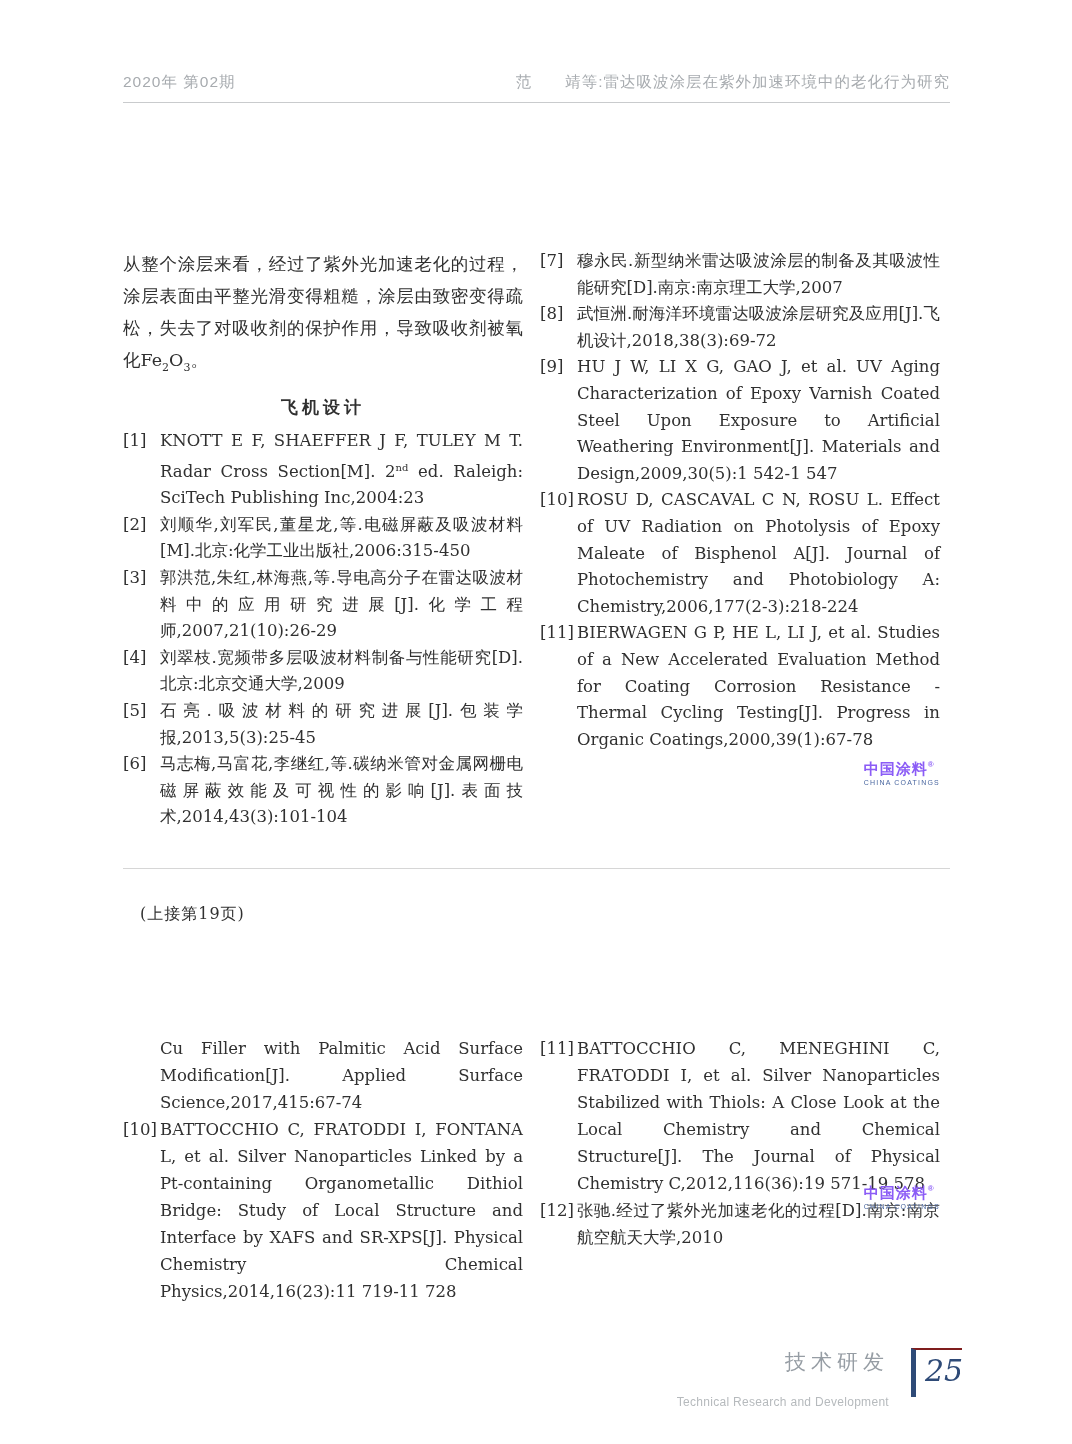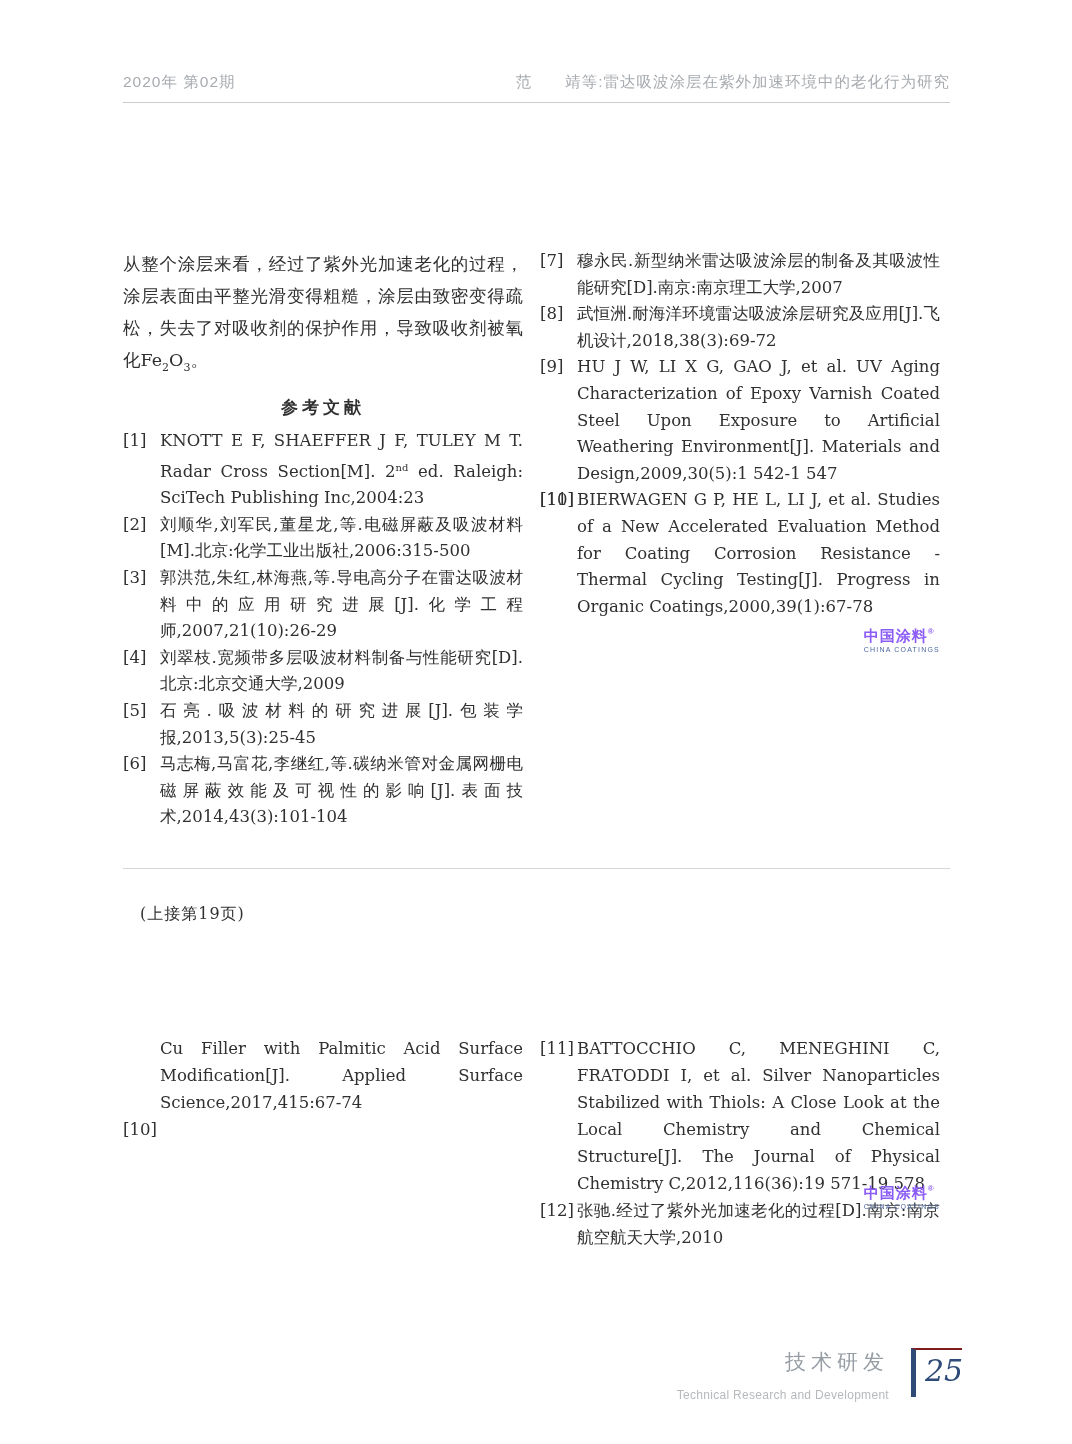--- a/index.html
+++ b/index.html
@@ -116,21 +116,21 @@
   }
   .footer-text { text-align: right; font-family: "Liberation Sans", sans-serif; }
   .footer-cn {
     font-size: 21px;
     color: #969da4;
     letter-spacing: 5px;
   }
   .footer-en {
     font-size: 12px;
     color: #b6babd;
-    margin-top: 12px;
+    margin-top: 19px;
     letter-spacing: 0.3px;
   }
   .page-num {
     position: relative;
     width: 46px;
     height: 47px;
     border-top: 2px solid #7f1d1d;
     border-left: 5px solid #2e4a77;
   }
   .page-num-value {
@@ -149,29 +149,29 @@
 
   <div class="header">
     <span>2020年 第02期</span>
     <span>范　　靖等:雷达吸波涂层在紫外加速环境中的老化行为研究</span>
   </div>
 
   <div class="columns s1">
     <div class="col">
       <p class="intro"><span>从整个涂层来看，经过了紫外光加速老化的过程，涂层表面由平整光滑变得粗糙，涂层由致密变得疏松，失去了对吸收剂的保护作用，导致吸收剂被氧化</span><span><span>Fe</span><sub>2</sub><span>O</span><sub>3</sub></span><span>。</span></p>
 
-      <h3 class="refs-heading">参考文献</h3>
+      <h3 class="refs-heading">飞机设计</h3>
 
       <div class="ref">
         <span class="ref-num">[1]</span>
         <span><span>KNOTT E F, SHAEFFER J F, TULEY M T. Radar Cross Section[M]. 2</span><sup>nd</sup><span> ed. Raleigh: SciTech Publishing Inc,2004:23</span></span>
       </div>
       <div class="ref">
         <span class="ref-num">[2]</span>
-        <span>刘顺华,刘军民,董星龙,等.电磁屏蔽及吸波材料[M].北京:化学工业出版社,2006:315-500</span>
+        <span>刘顺华,刘军民,董星龙,等.电磁屏蔽及吸波材料[M].北京:化学工业出版社,2006:315-450</span>
       </div>
       <div class="ref">
         <span class="ref-num">[3]</span>
         <span>郭洪范,朱红,林海燕,等.导电高分子在雷达吸波材料中的应用研究进展[J].化学工程师,2007,21(10):26-29</span>
       </div>
       <div class="ref">
         <span class="ref-num">[4]</span>
         <span>刘翠枝.宽频带多层吸波材料制备与性能研究[D].北京:北京交通大学,2009</span>
       </div>
       <div class="ref">
@@ -192,20 +192,21 @@
       <div class="ref">
         <span class="ref-num">[8]</span>
         <span>武恒洲.耐海洋环境雷达吸波涂层研究及应用[J].飞机设计,2018,38(3):69-72</span>
       </div>
       <div class="ref">
         <span class="ref-num">[9]</span>
         <span>HU J W, LI X G, GAO J, et al. UV Aging Characterization of Epoxy Varnish Coated Steel Upon Exposure to Artificial Weathering Environment[J]. Materials and Design,2009,30(5):1 542-1 547</span>
       </div>
       <div class="ref">
         <span class="ref-num">[10]</span>
+        <span>ROSU D, CASCAVAL C N, ROSU L. Effect of UV Radiation on Photolysis of Epoxy Maleate of Bisphenol A[J]. Journal of Photochemistry and Photobiology A: Chemistry,2006,177(2-3):218-224</span>
       </div>
       <div class="ref">
         <span class="ref-num">[11]</span>
         <span>BIERWAGEN G P, HE L, LI J, et al. Studies of a New Accelerated Evaluation Method for Coating Corrosion Resistance - Thermal Cycling Testing[J]. Progress in Organic Coatings,2000,39(1):67-78</span>
       </div>
       <div class="logo logo-inline">
         <div class="logo-cn"><span>中国涂料</span><span class="logo-mark">®</span></div>
         <div class="logo-en">CHINA COATINGS</div>
       </div>
     </div>
@@ -214,20 +215,21 @@
   <div class="divider"></div>
   <div class="continuation-note">(上接第19页)</div>
 
   <div class="columns s2">
     <div class="col">
       <div class="ref">
         <span>Cu Filler with Palmitic Acid Surface Modification[J]. Applied Surface Science,2017,415:67-74</span>
       </div>
       <div class="ref">
         <span class="ref-num">[10]</span>
+        <span>BATTOCCHIO C, FRATODDI I, FONTANA L, et al. Silver Nanoparticles Linked by a Pt-containing Organometallic Dithiol Bridge: Study of Local Structure and Interface by XAFS and SR-XPS[J]. Physical Chemistry Chemical Physics,2014,16(23):11 719-11 728</span>
       </div>
     </div>
     <div class="col">
       <div class="ref">
         <span class="ref-num">[11]</span>
         <span>BATTOCCHIO C, MENEGHINI C, FRATODDI I, et al. Silver Nanoparticles Stabilized with Thiols: A Close Look at the Local Chemistry and Chemical Structure[J]. The Journal of Physical Chemistry C,2012,116(36):19 571-19 578</span>
       </div>
       <div class="ref">
         <span class="ref-num">[12]</span>
         <span>张驰.经过了紫外光加速老化的过程[D].南京:南京航空航天大学,2010</span>

